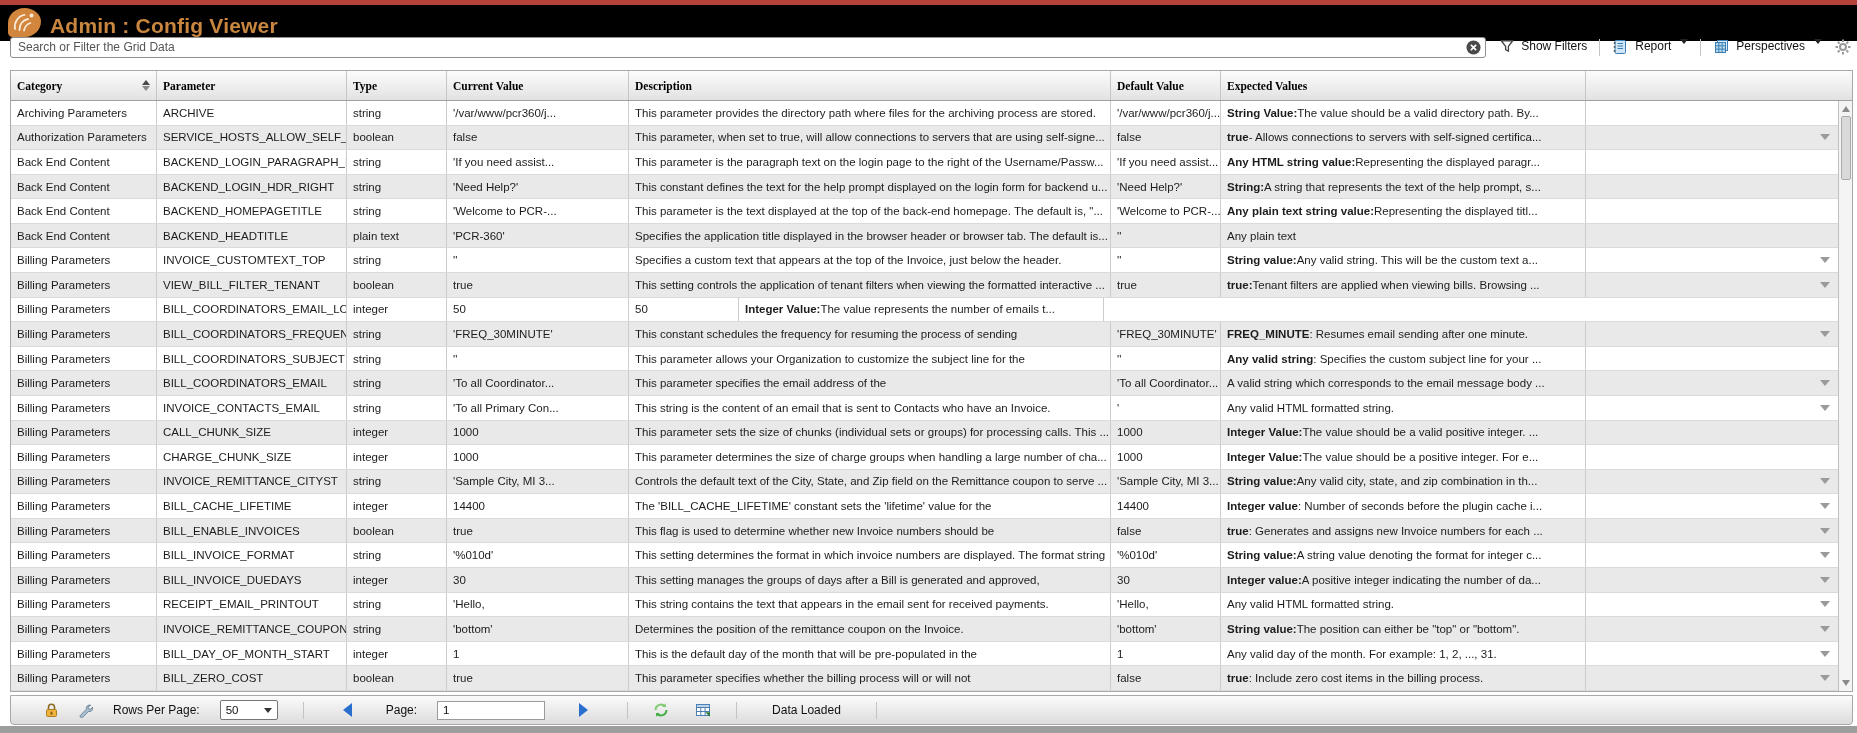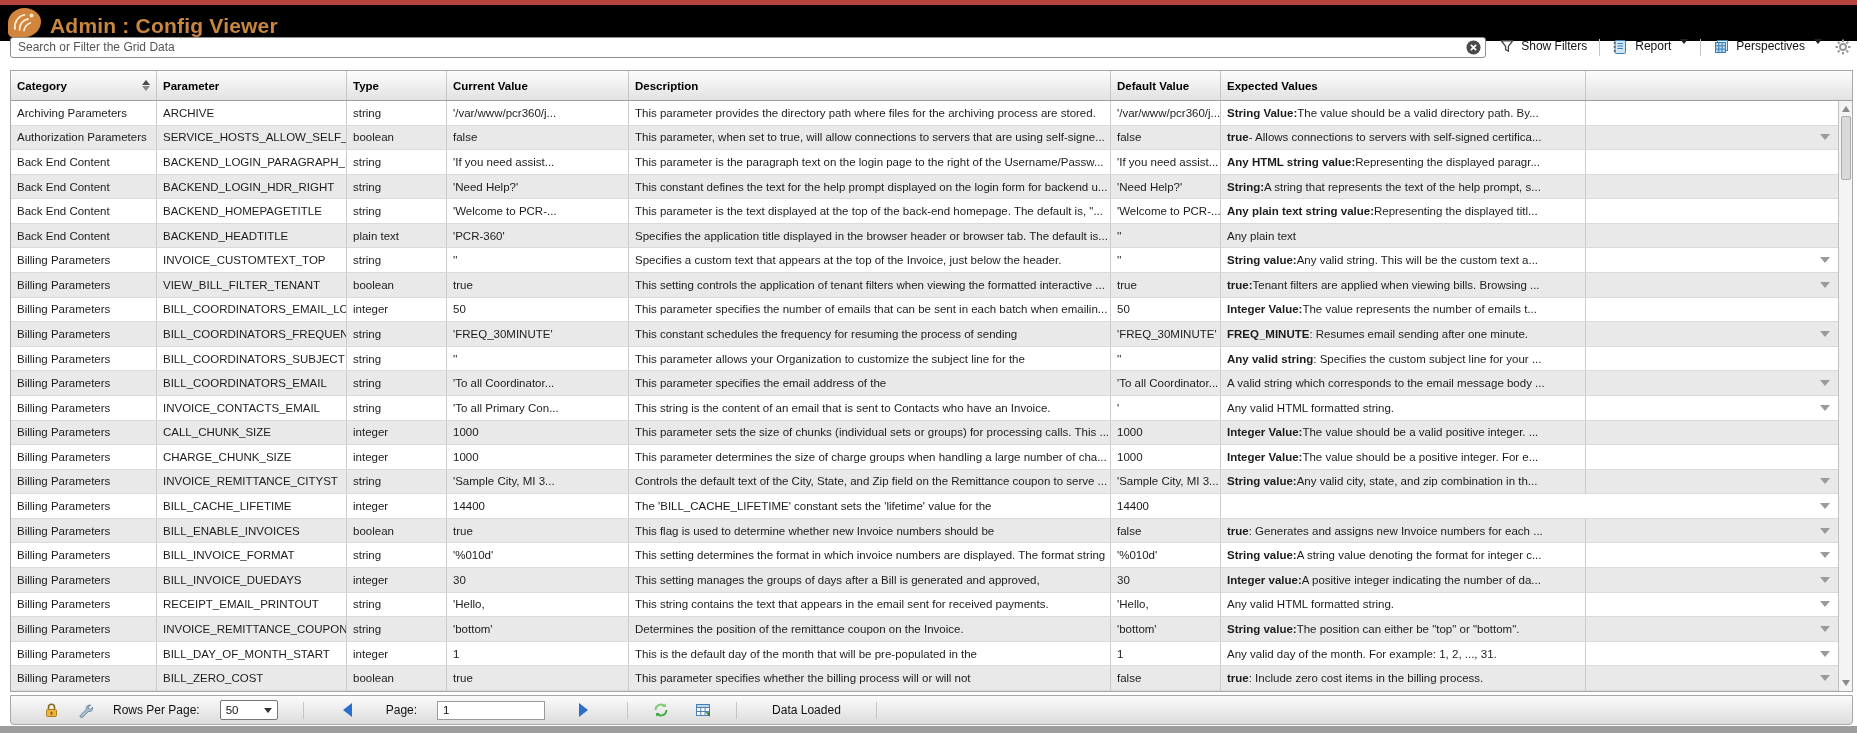--- a/index.html
+++ b/index.html
@@ -23,21 +23,21 @@
   .clear-btn { position:absolute; right:5px; top:3px; width:15px; height:15px; cursor:pointer; }
   .tb-right { display:flex; align-items:flex-start; gap:7px; padding-right:2px; }
   .tb-label { font-size:12px; color:#111; white-space:nowrap; }
   .vsep { width:1px; height:17px; background:#c4c4c4; margin:0 5px; }
   .caret-down { width:0; height:0; border-left:4px solid transparent; border-right:4px solid transparent;
     border-top:5px solid #222; display:inline-block; margin-left:2px; }
 
   .grid { position:absolute; left:10px; top:70px; width:1843px; height:622px;
     border:1px solid #a8a8a8; background:#fff; }
   .grid-header { display:flex; height:30px; background:linear-gradient(#fcfcfc,#e2e2e2);
-    border-bottom:1px solid #9f9f9f; }
+    border-bottom:1px solid #9f9f9f;font-family:Liberation Serif, serif; }
   .hcell { font-size:11.5px; font-weight:bold; color:#000; padding:0 6px; display:flex;
     align-items:center; border-right:1px solid #c6c6c6; white-space:nowrap; overflow:hidden; }
   .hcell:last-child { border-right:none; flex:1; }
   .sort-stack { margin-left:auto; display:flex; flex-direction:column; gap:1px; padding-left:4px; }
   .tri-up { width:0;height:0;border-left:4px solid transparent;border-right:4px solid transparent;
     border-bottom:5px solid #4a4a4a; }
   .tri-dn { width:0;height:0;border-left:4px solid transparent;border-right:4px solid transparent;
     border-top:5px solid #8a8a8a; }
 
   .grid-lower { display:flex; height:590px; }
@@ -273,21 +273,20 @@
             </div>
             <div class="cell c-menu">
               <span class="row-arrow"></span>
             </div>
           </div>
           <div class="row">
             <div class="cell c-cat">Billing Parameters</div>
             <div class="cell c-par">BILL_COORDINATORS_EMAIL_LOOP</div>
             <div class="cell c-typ">integer</div>
             <div class="cell c-cur">50</div>
-            <div class="cell c-des">This parameter specifies the number of emails that can be sent in each batch when emailin...</div>
             <div class="cell c-def">50</div>
             <div class="cell c-exp">
               <span class="b">Integer Value:</span>
               <span> The value represents the number of emails t...</span>
             </div>
             <div class="cell c-menu"></div>
           </div>
           <div class="row">
             <div class="cell c-cat">Billing Parameters</div>
             <div class="cell c-par">BILL_COORDINATORS_FREQUENCY</div>
@@ -387,20 +386,24 @@
               <span class="row-arrow"></span>
             </div>
           </div>
           <div class="row">
             <div class="cell c-cat">Billing Parameters</div>
             <div class="cell c-par">BILL_CACHE_LIFETIME</div>
             <div class="cell c-typ">integer</div>
             <div class="cell c-cur">14400</div>
             <div class="cell c-des">The 'BILL_CACHE_LIFETIME' constant sets the 'lifetime' value for the</div>
             <div class="cell c-def">14400</div>
+            <div class="cell c-exp">
+              <span class="b">Integer value</span>
+              <span>: Number of seconds before the plugin cache i...</span>
+            </div>
             <div class="cell c-menu">
               <span class="row-arrow"></span>
             </div>
           </div>
           <div class="row">
             <div class="cell c-cat">Billing Parameters</div>
             <div class="cell c-par">BILL_ENABLE_INVOICES</div>
             <div class="cell c-typ">boolean</div>
             <div class="cell c-cur">true</div>
             <div class="cell c-des">This flag is used to determine whether new Invoice numbers should be</div>

